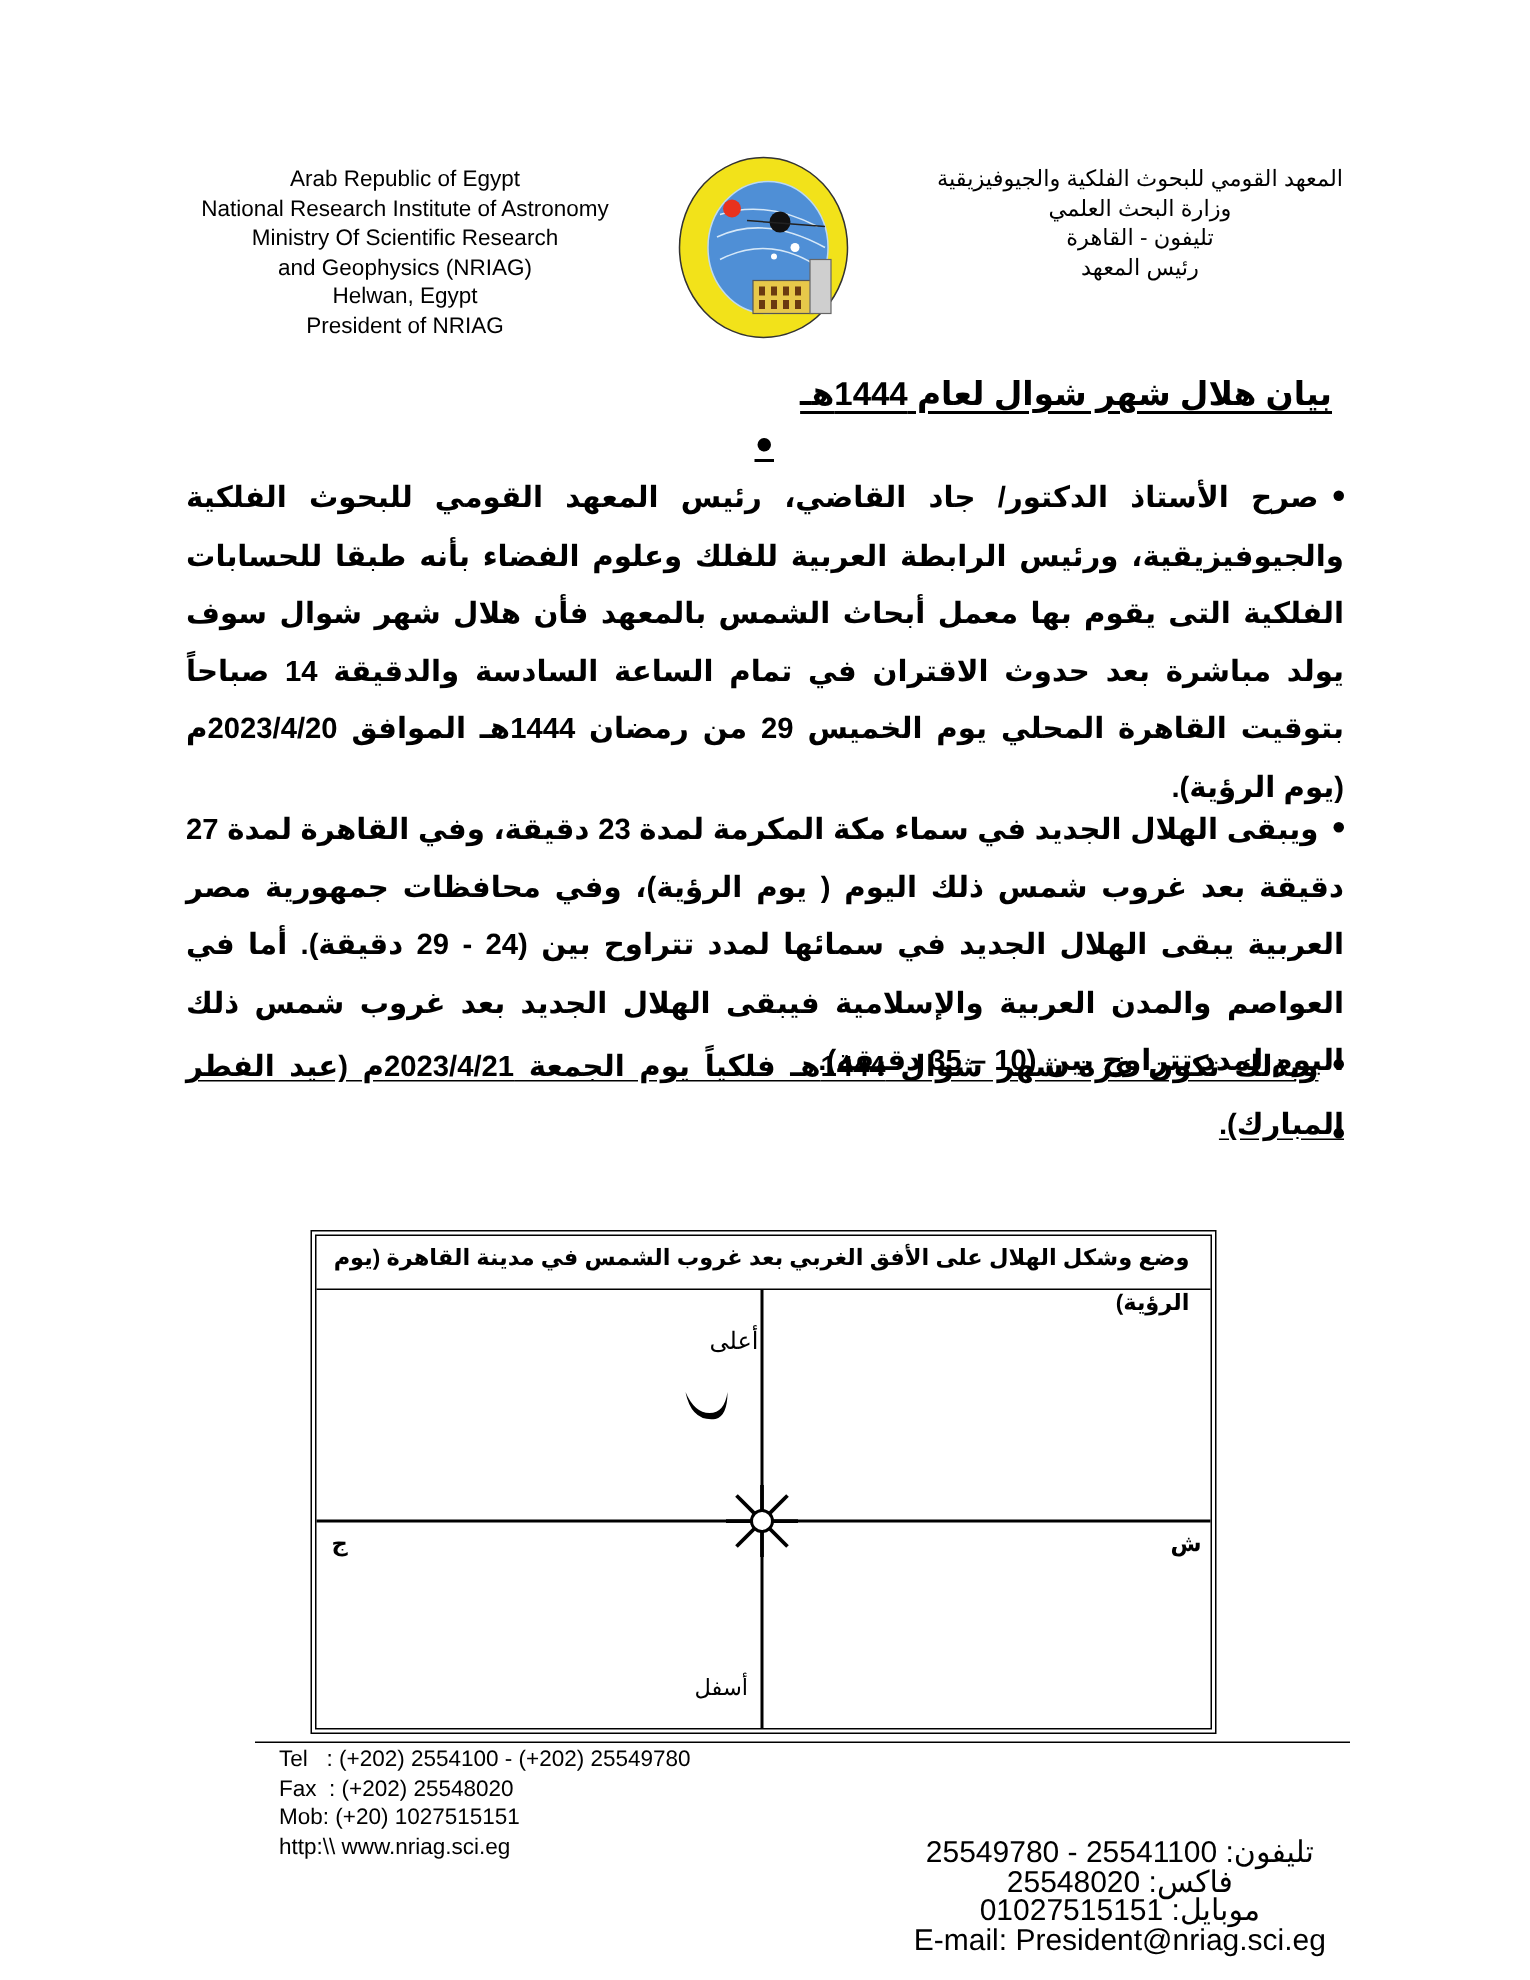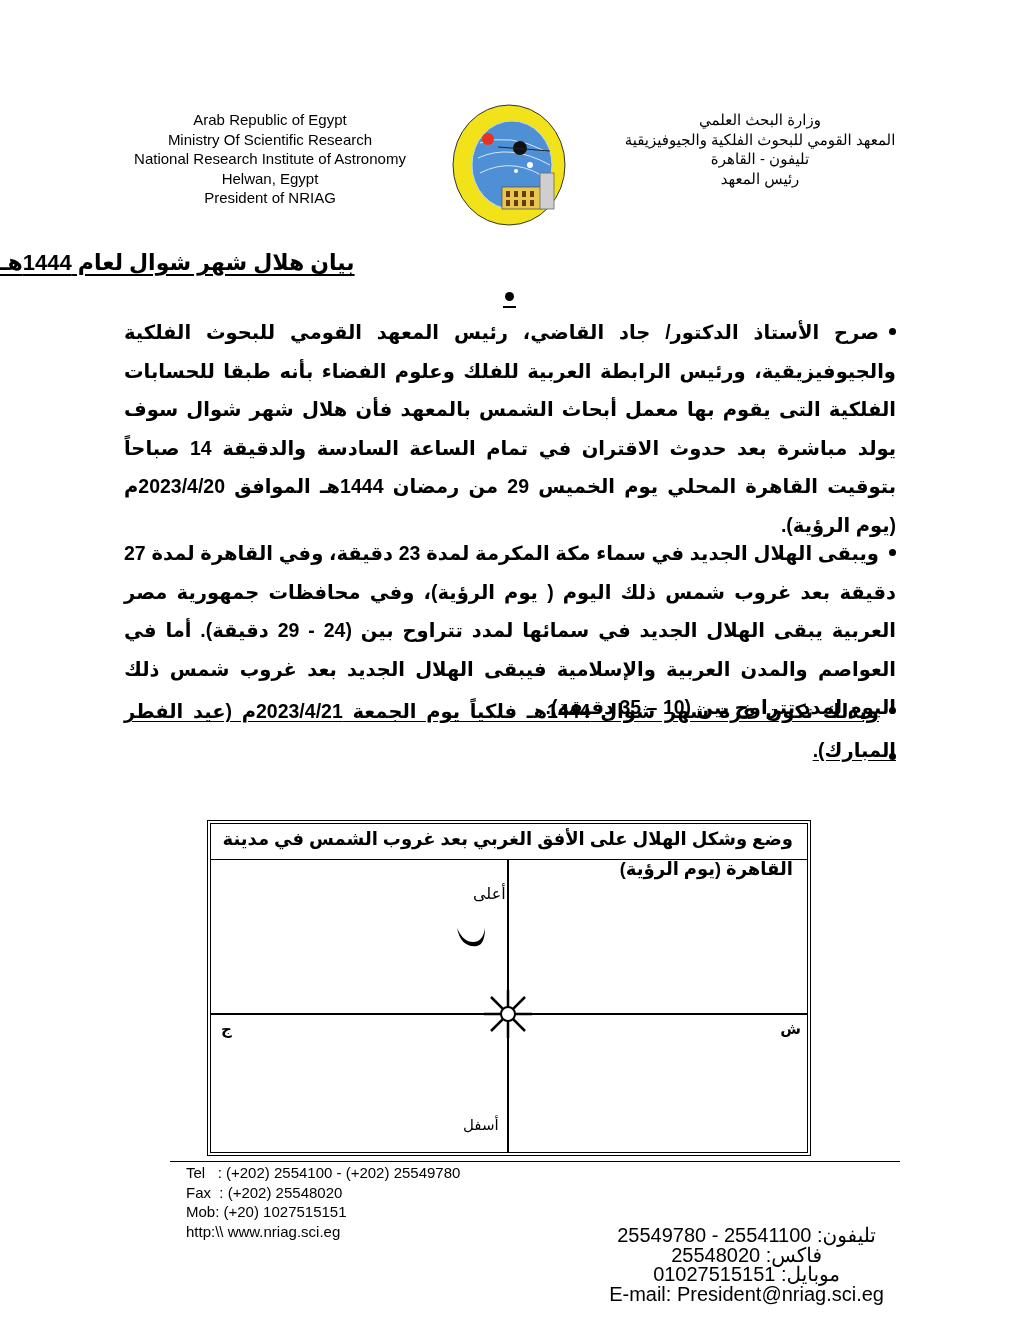--- a/index.html
+++ b/index.html
@@ -6,33 +6,33 @@
   body { width: 1020px; height: 1320px; position: relative; overflow: hidden; color: #000; }
   .serif { font-family: Liberation Sans, sans-serif; }
   .sans { font-family: "Liberation Sans", "DejaVu Sans", sans-serif; }
 
   
   .lh-en { position: absolute; left: 100px; top: 110px; width: 340px; text-align: center; font-size: 15px; line-height: 19.5px; }
   .lh-ar { position: absolute; left: 600px; top: 110px; width: 320px; text-align: center; font-size: 15px; line-height: 19.5px; direction: rtl; }
   .logo { position: absolute; left: 450px; top: 103px; width: 118px; height: 124px; }
 
   
-  .title { position: absolute; left: 0; width: 888px; top: 250px; text-align: left; direction: rtl; font-size: 22px; font-weight: bold; text-decoration: underline; text-underline-offset: 4px; }
+  .title { position: absolute; left: 0; width: 888px; top: 250px; text-align: right; direction: rtl; font-size: 22px; font-weight: bold; text-decoration: underline; text-underline-offset: 4px; }
   .title-bullet { position: absolute; left: 505px; top: 292px; width: 9px; height: 9px; border-radius: 50%; background: #000; }
   .title-bullet-line { position: absolute; left: 503px; top: 306px; width: 13px; height: 2px; background: #000; }
 
   
   .para { position: absolute; left: 124px; width: 772px; direction: rtl; text-align: justify; font-size: 19.5px; font-weight: bold; line-height: 38.5px; }
   .para .bl { display: inline-block; width: 7px; height: 7px; border-radius: 50%; background: #000; margin-left: 10px; vertical-align: middle; position: relative; top: -2px; }
   .para.last-right { text-align-last: right; }
   .underline { text-decoration: underline; text-underline-offset: 3px; }
 
   
   .diagram { position: absolute; left: 210px; top: 823px; width: 598px; height: 330px; border: 1px solid #000; outline: 1px solid #000; outline-offset: 2px; box-sizing: border-box; }
-  .diagram-head { position: absolute; left: 0; right: 0; top: 0; height: 36px; border-bottom: 1px solid #000; direction: rtl; text-align: right; padding-right: 14px; font-size: 18px; font-weight: bold; line-height: 30px; box-sizing: border-box; }
+  .diagram-head { position: absolute; left: 0; right: 0; top: 0; height: 36px; border-bottom: 1px solid #000; direction: rtl; text-align: right; padding-right: 14px; font-size: 15px; font-weight: bold; line-height: 30px; box-sizing: border-box; }
   .v-axis { position: absolute; left: 296px; top: 36px; width: 2px; bottom: 0; background: #000; }
   .h-axis { position: absolute; left: 0; right: 0; top: 189px; height: 2px; background: #000; }
   .lbl { position: absolute; font-size: 15px; font-weight: bold; direction: rtl; }
   .lbl-top { left: 262px; top: 60px; font-weight: normal; font-size: 16px; }
   .lbl-bottom { left: 252px; top: 292px; font-weight: normal; font-size: 15px; }
   .lbl-north { right: 6px; top: 196px; }
   .lbl-south { left: 10px; top: 196px; }
   .crescent { position: absolute; left: 238px; top: 90px; width: 40px; height: 40px; }
   .sun { position: absolute; left: 271px; top: 164px; width: 52px; height: 52px; }
 
@@ -41,22 +41,23 @@
   .foot-en { position: absolute; left: 186px; top: 1163px; font-size: 15px; line-height: 19.5px; }
   .foot-en div { white-space: pre; }
   .foot-ar { position: absolute; right: 136px; top: 1226px; font-size: 20px; line-height: 19.5px; text-align: center; }
   .foot-ar div { white-space: nowrap; }
 </style>
 </head>
 <body>
 
 <div class="lh-en serif">
   <div>Arab Republic of Egypt</div>
+  <div>National Research Institute of Astronomy</div>
   <div>Ministry Of Scientific Research</div>
-  <div>National Research Institute of Astronomy</div>
+  <div>and Geophysics (NRIAG)</div>
   <div>Helwan, Egypt</div>
   <div>President of NRIAG</div>
 </div>
 
 <div class="logo">
   <svg width="118" height="124" viewBox="0 0 118 124">
     <ellipse cx="59" cy="62" rx="56" ry="60" fill="#f2e21a" stroke="#333" stroke-width="1"></ellipse>
     <ellipse cx="62" cy="62" rx="40" ry="44" fill="#4f8fd6"></ellipse>
     <ellipse cx="62" cy="62" rx="40" ry="44" fill="none" stroke="#bcd9f3" stroke-width="1"></ellipse>
     <path d="M30 40 Q60 30 95 48" stroke="#d6e8f8" fill="none" stroke-width="1"></path>
@@ -76,22 +77,22 @@
         <rect x="80" y="88" width="4" height="6"></rect>
       <rect x="56" y="97" width="4" height="6"></rect>
         <rect x="64" y="97" width="4" height="6"></rect>
         <rect x="72" y="97" width="4" height="6"></rect>
         <rect x="80" y="97" width="4" height="6"></rect>
     </g>
   </svg>
 </div>
 
 <div class="lh-ar serif">
+  <div>المعهد القومي للبحوث الفلكية والجيوفيزيقية</div>
   <div>وزارة البحث العلمي</div>
-  <div>المعهد القومي للبحوث الفلكية والجيوفيزيقية</div>
   <div>تليفون - القاهرة</div>
   <div>رئيس المعهد</div>
 </div>
 
 <div class="title sans">بيان هلال شهر شوال لعام 1444هـ</div>
 <div class="title-bullet"></div>
 <div class="title-bullet-line"></div>
 
 <div class="para sans last-right" style="top:313px;">
   <span class="bl"></span><span>صرح الأستاذ الدكتور/ جاد القاضي، رئيس المعهد القومي للبحوث الفلكية والجيوفيزيقية، ورئيس الرابطة العربية للفلك وعلوم الفضاء بأنه طبقا للحسابات الفلكية التى يقوم بها معمل أبحاث الشمس بالمعهد فأن هلال شهر شوال سوف يولد مباشرة بعد حدوث الاقتران في تمام الساعة السادسة والدقيقة 14 صباحاً بتوقيت القاهرة المحلي يوم الخميس 29 من رمضان 1444هـ الموافق 2023/4/20م (يوم الرؤية).</span>

